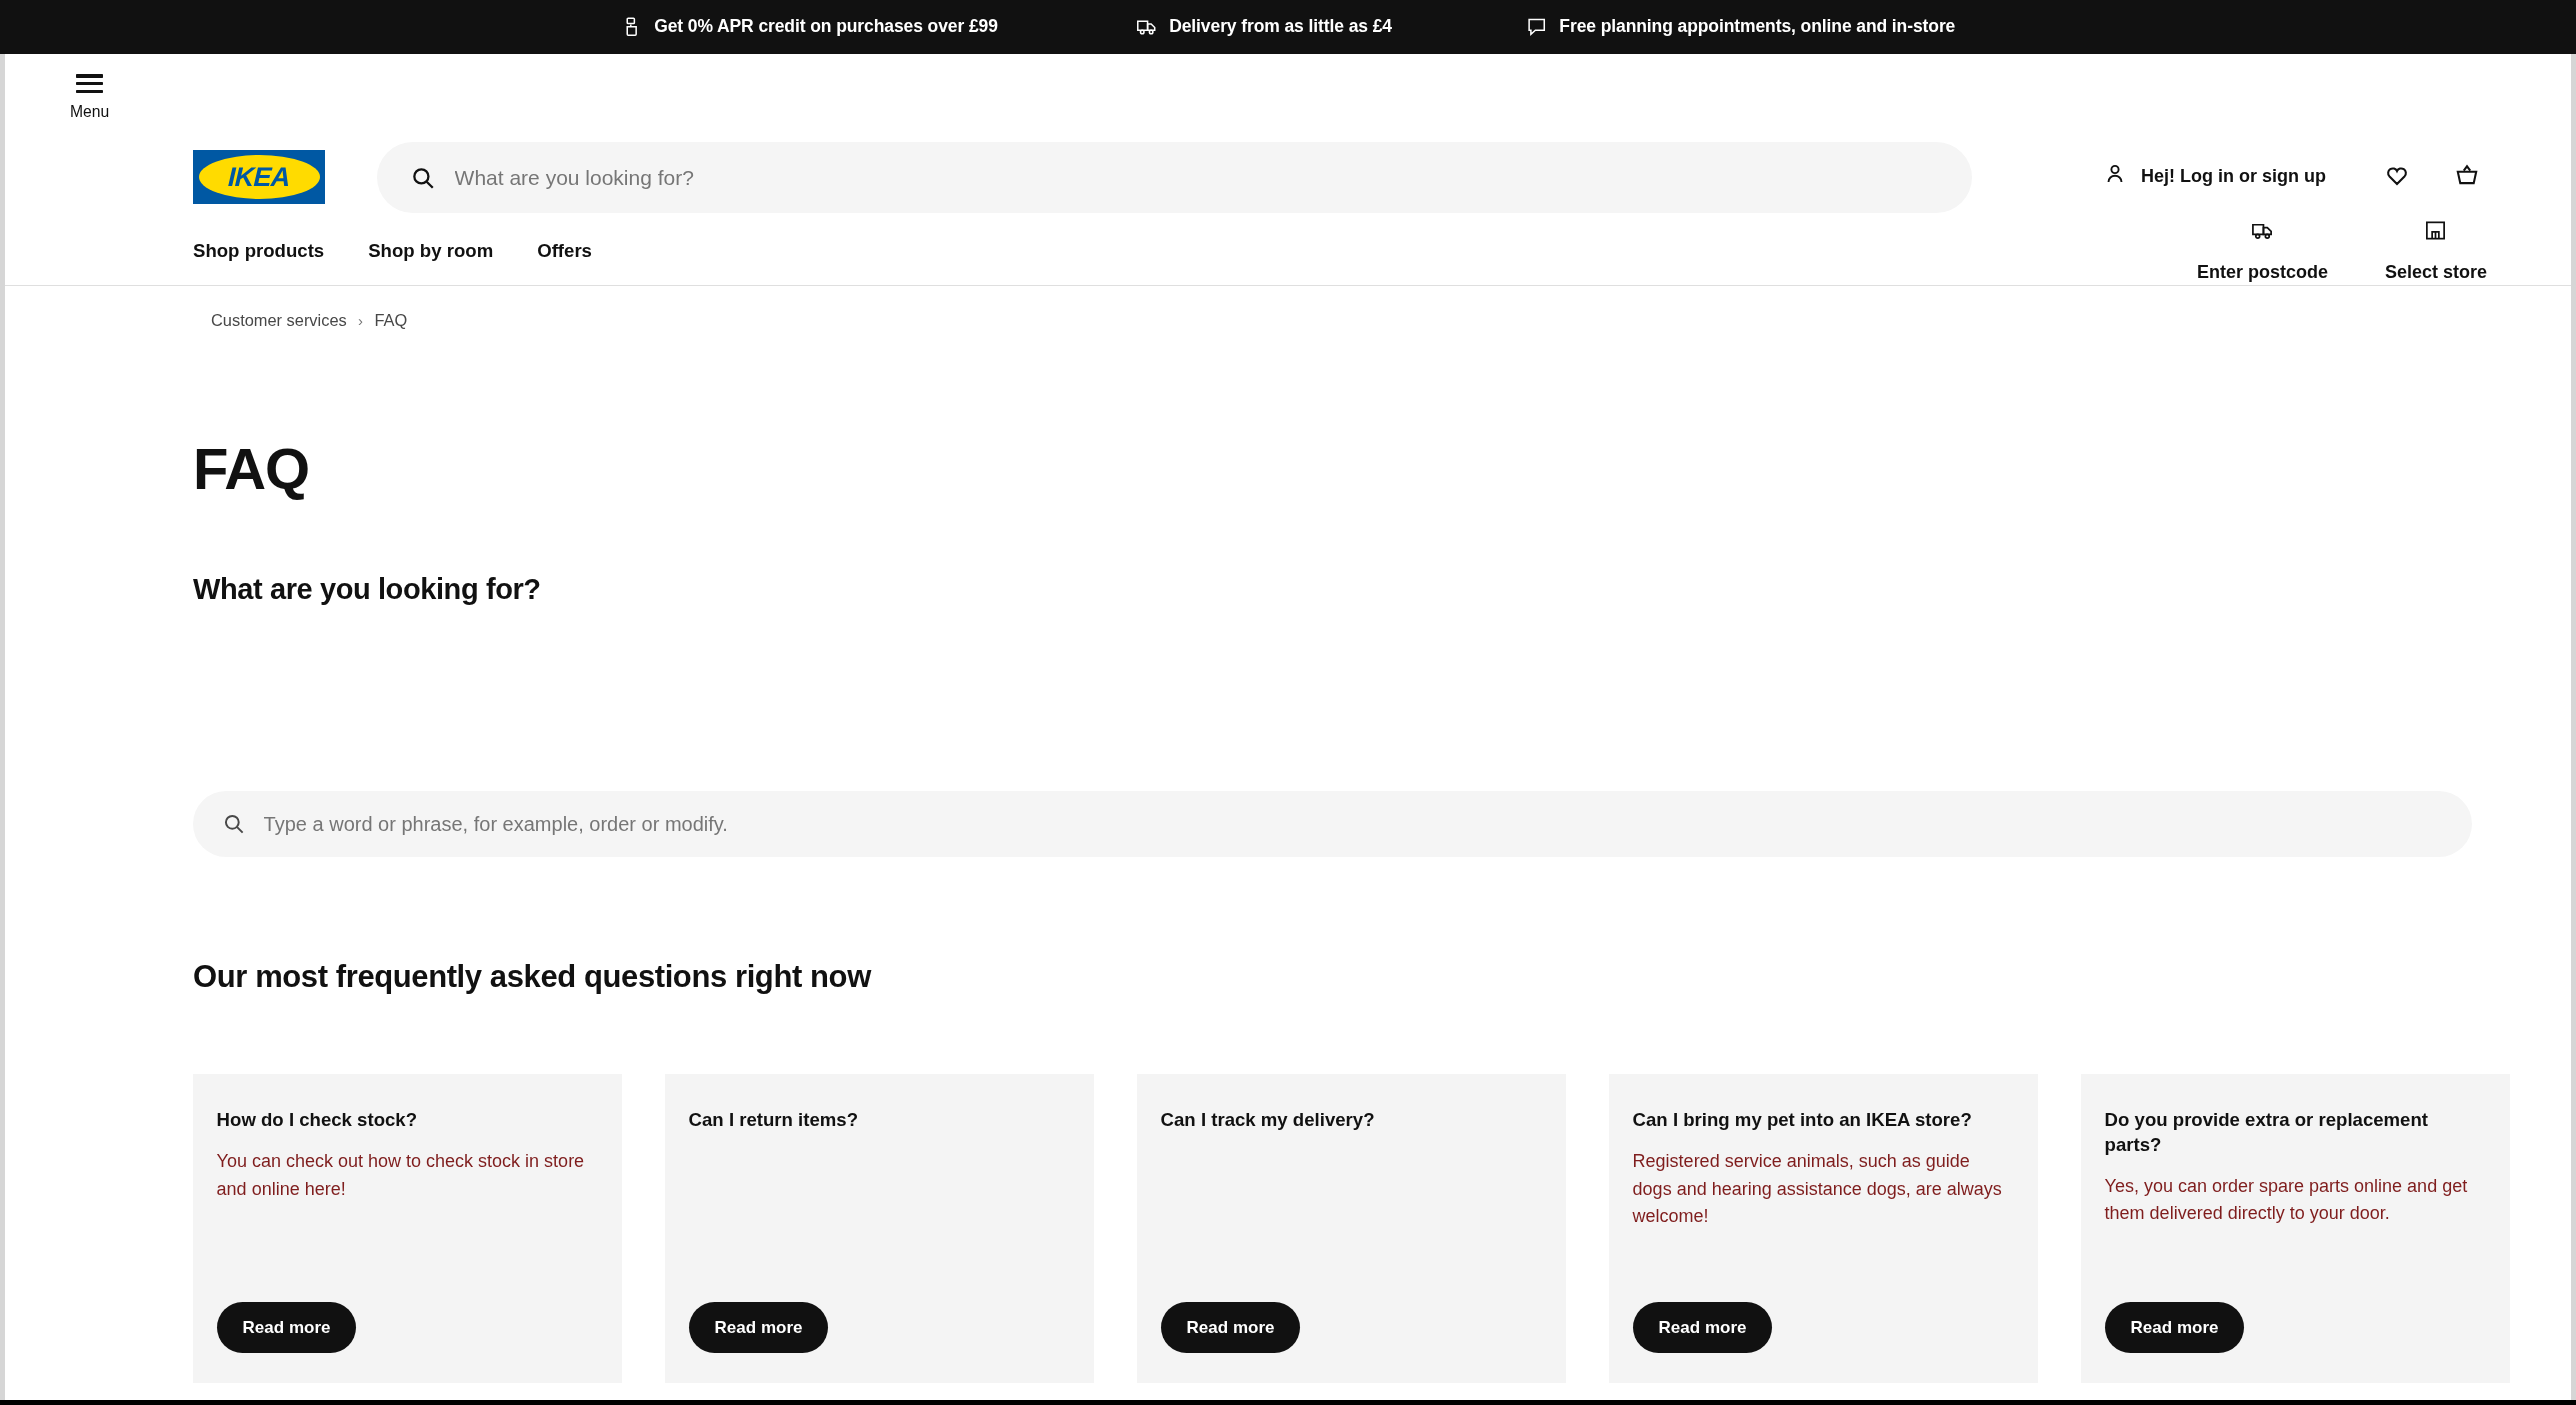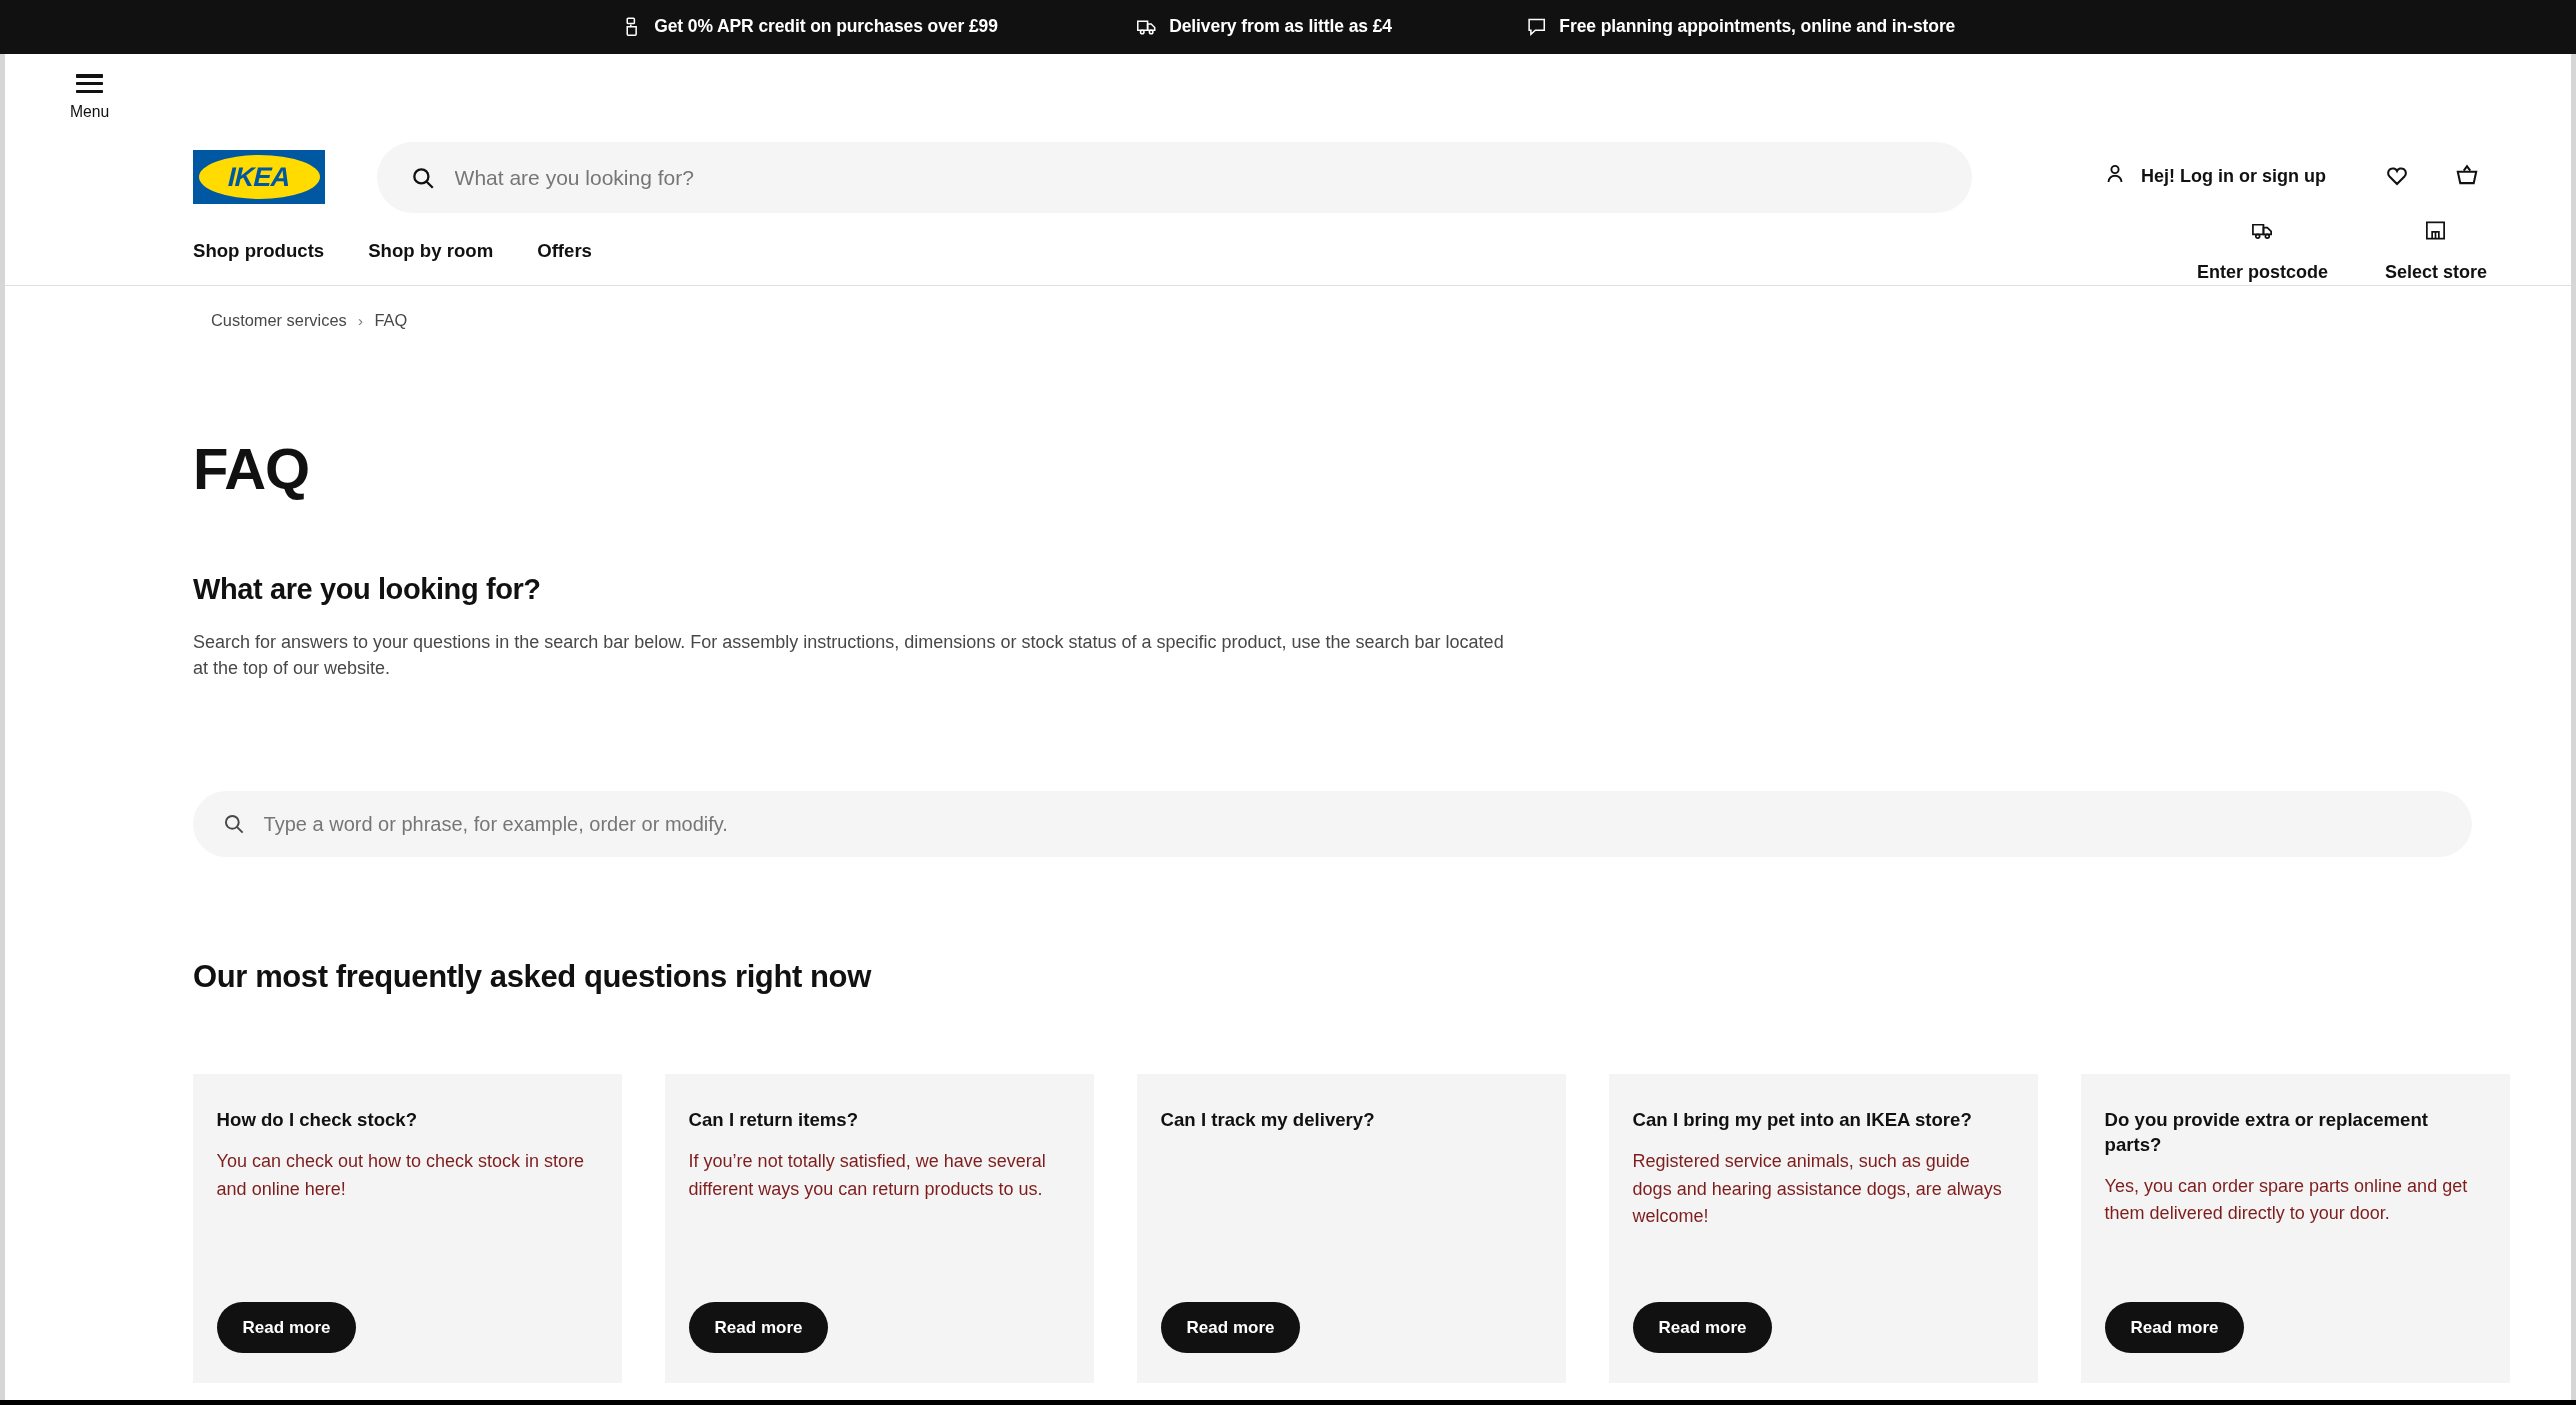--- a/index.html
+++ b/index.html
@@ -447,21 +447,20 @@
 
     <div id="breadcrumb">
       <span class="crumb-link">Customer services</span>
       <span class="crumb-sep">›</span>
       <span class="crumb-current">FAQ</span>
     </div>
 
     <h1 id="faq-title">FAQ</h1>
 
     <h2 id="section-heading">What are you looking for?</h2>
-    <p id="section-desc">Search for answers to your questions in the search bar below. For assembly instructions, dimensions or stock status of a specific product, use the search bar located at the top of our website.</p>
 
     <div id="faq-search">
       <span class="mag">
         <svg viewBox="0 0 24 24" width="23.6" height="23.6" fill="none" stroke="#484848" stroke-width="2">
           <circle cx="10.5" cy="10.5" r="6.5"></circle>
           <path d="M15.4 15.4L21 21"></path>
         </svg>
       </span>
       <input id="faq-search-input" type="text" placeholder="Type a word or phrase, for example, order or modify." style="">
     </div>
@@ -469,21 +468,20 @@
     <h2 id="cards-heading">Our most frequently asked questions right now</h2>
 
     <div id="cards-row">
       <div class="faq-card">
         <div class="q">How do I check stock?</div>
         <div class="a">You can check out how to check stock in store and online here!</div>
         <button class="read-more">Read more</button>
       </div>
       <div class="faq-card">
         <div class="q">Can I return items?</div>
-        <div class="a">If you’re not totally satisfied, we have several different ways you can return products to us.</div>
         <button class="read-more">Read more</button>
       </div>
       <div class="faq-card">
         <div class="q">Can I track my delivery?</div>
         <button class="read-more">Read more</button>
       </div>
       <div class="faq-card">
         <div class="q">Can I bring my pet into an IKEA store?</div>
         <div class="a">Registered service animals, such as guide dogs and hearing assistance dogs, are always welcome!</div>
         <button class="read-more">Read more</button>

